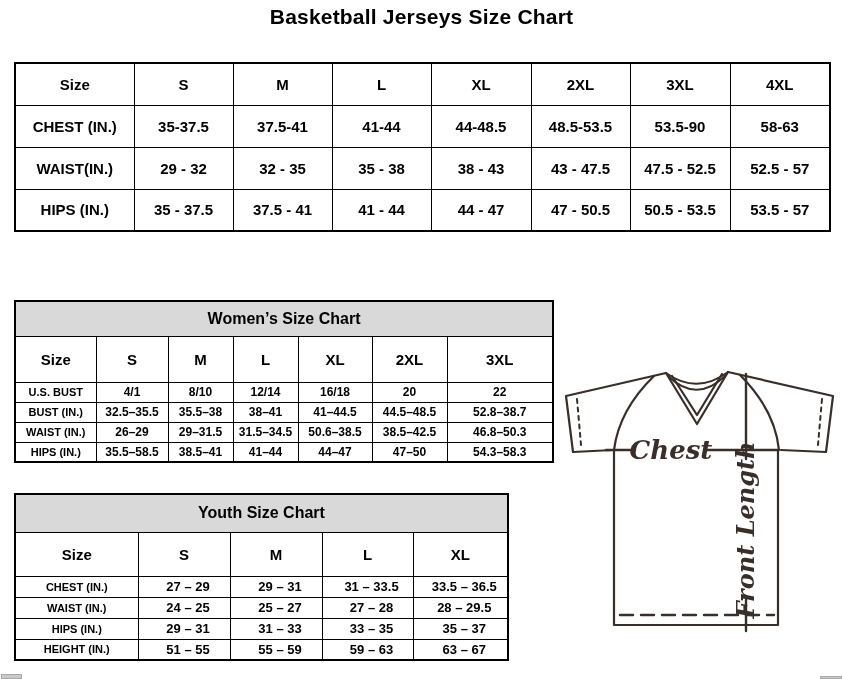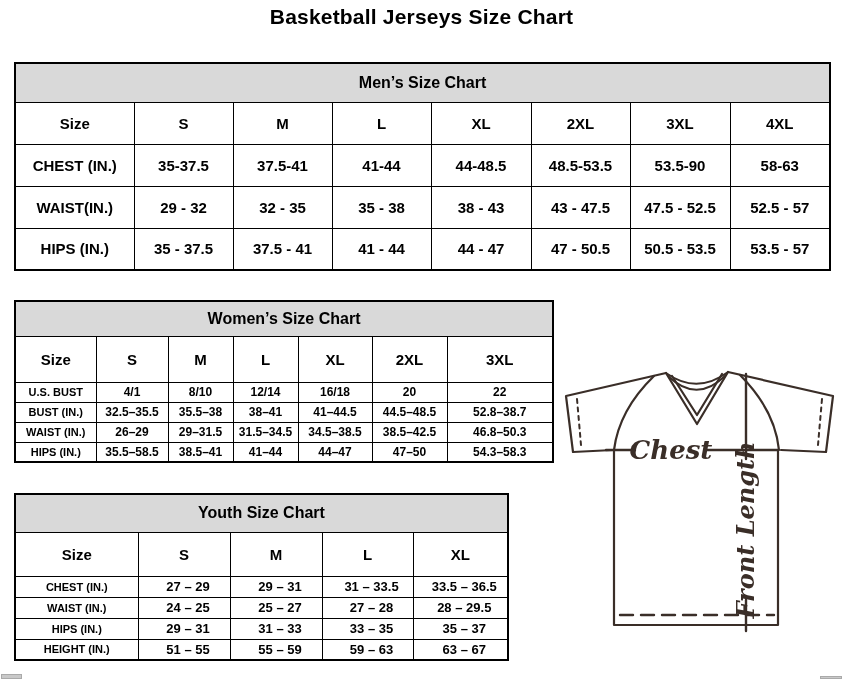--- a/index.html
+++ b/index.html
@@ -52,23 +52,20 @@
           <col style="width: 119px;">
           <col style="width: 99px;">
           <col style="width: 99px;">
           <col style="width: 99px;">
           <col style="width: 100px;">
           <col style="width: 99px;">
           <col style="width: 100px;">
           <col style="width: 100px;">
         </colgroup>
         <tbody>
-          <tr style="height: 39px;">
-            <th colspan="8" class="title-cell">Men’s Size Chart</th>
-          </tr>
           <tr class="head-row" style="height: 42px;">
             <th>Size</th>
             <th>S</th>
             <th>M</th>
             <th>L</th>
             <th>XL</th>
             <th>2XL</th>
             <th>3XL</th>
             <th>4XL</th>
           </tr>
@@ -146,21 +143,21 @@
             <td>38–41</td>
             <td>41–44.5</td>
             <td>44.5–48.5</td>
             <td>52.8–38.7</td>
           </tr>
           <tr class="data-row" style="height: 20px;">
             <th>WAIST (IN.)</th>
             <td>26–29</td>
             <td>29–31.5</td>
             <td>31.5–34.5</td>
-            <td>34.5–38.5</td>
+            <td>50.6–38.5</td>
             <td>38.5–42.5</td>
             <td>46.8–50.3</td>
           </tr>
           <tr class="data-row" style="height: 20px;">
             <th>HIPS (IN.)</th>
             <td>35.5–58.5</td>
             <td>38.5–41</td>
             <td>41–44</td>
             <td>44–47</td>
             <td>47–50</td>

